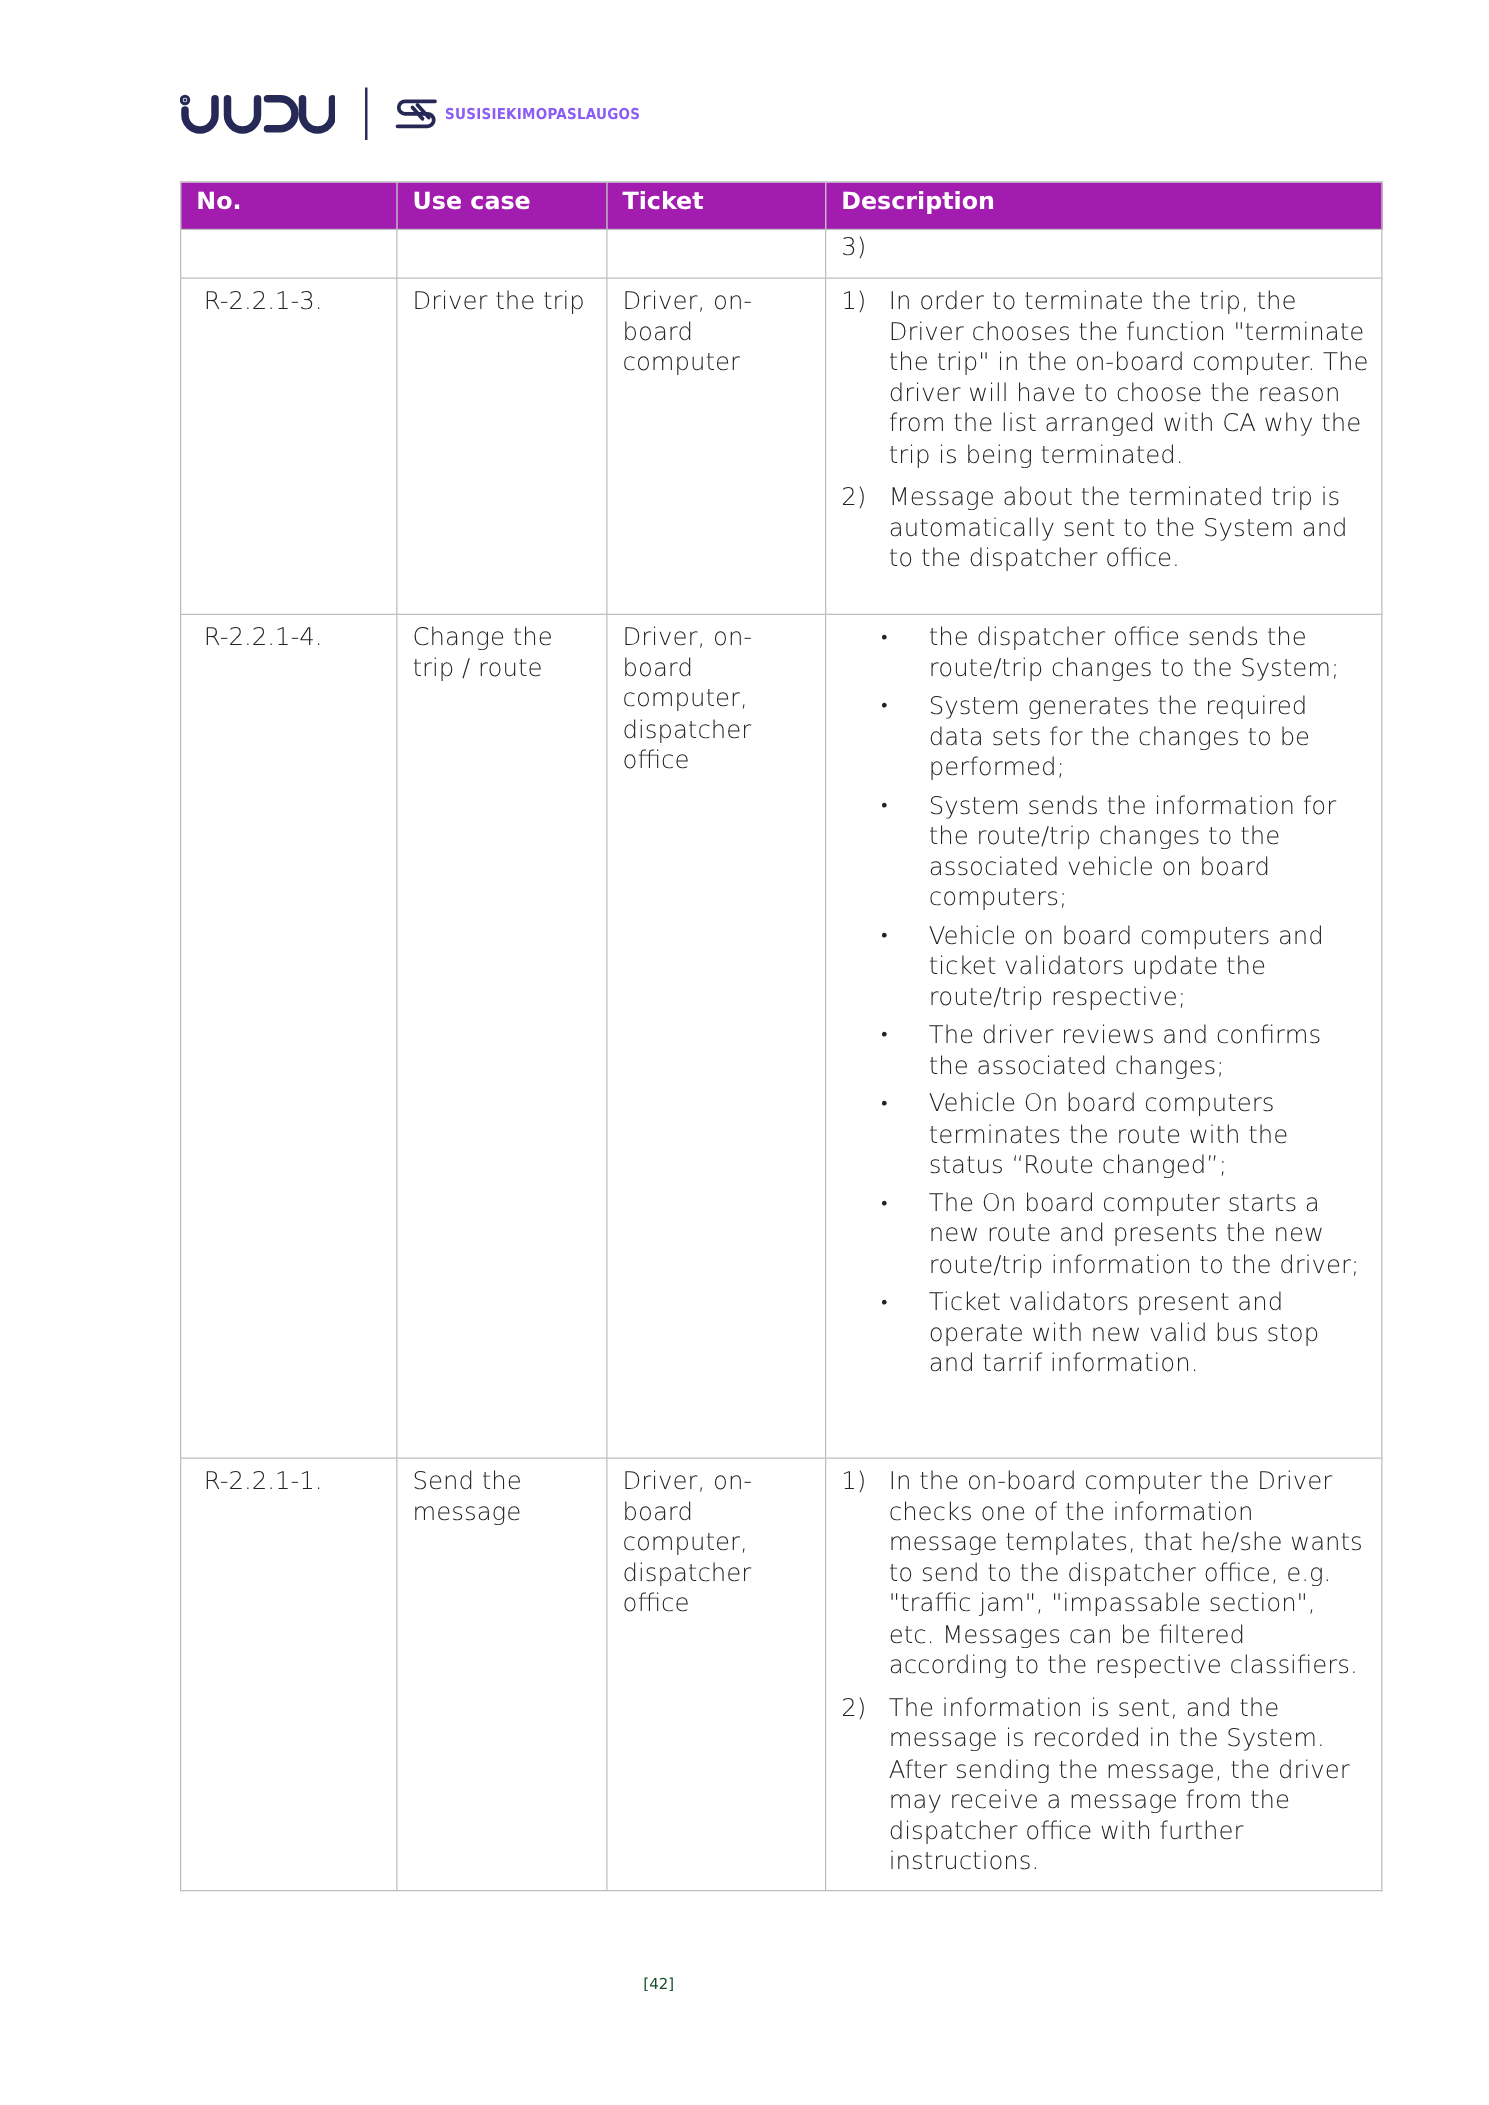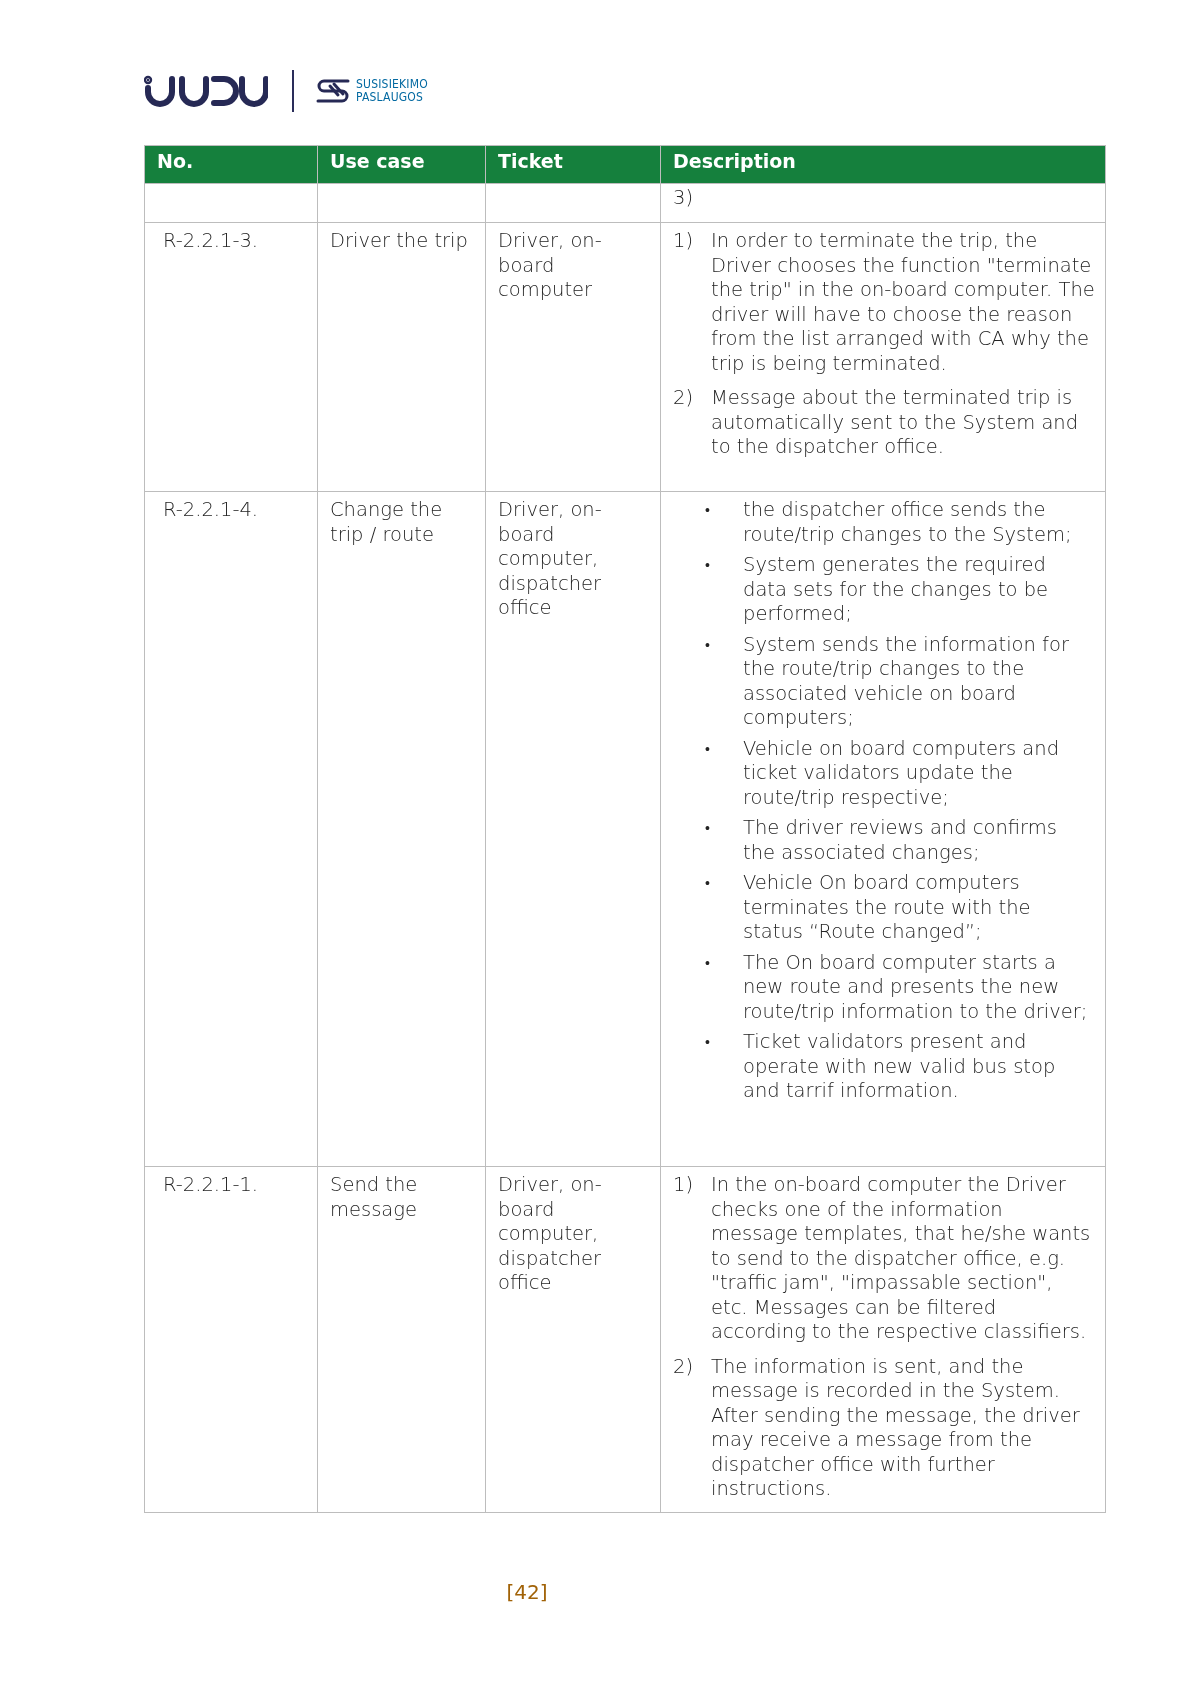--- a/index.html
+++ b/index.html
@@ -2,40 +2,40 @@
 <html><head>
 <meta charset="utf-8">
 <style>
   html, body { margin: 0; padding: 0; background: #ffffff; }
   body { width: 1191px; height: 1684px; position: relative; overflow: hidden;
          font-family: "DejaVu Sans", sans-serif; color: #1e1e1e; }
   .logo { position: absolute; left: 144px; top: 68px; height: 46px; display: flex; align-items: center; }
   .logo svg { display: block; }
   .logo-divider { width: 2px; height: 42px; background: #2a2d5a; margin: 0 22px 0 24px; }
   .brand2 { display: flex; align-items: center; }
-  .brand2-text { display: flex; flex-direction: column; margin-left: 6px;
+  .brand2-text { display: flex; margin-left: 6px;
                  font-family: "DejaVu Sans Condensed", "DejaVu Sans", sans-serif; font-size: 12px; line-height: 13px;
-                 color: #0369a1; letter-spacing: 0.2px; font-weight: normal; }
+                 color: #8b5cf6; letter-spacing: 0.2px; font-weight: bold; }
   table.main { position: absolute; left: 144px; top: 145px; width: 961px;
                border-collapse: collapse; table-layout: fixed; }
   table.main th, table.main td { border: 1px solid #bdbdbd; vertical-align: top; }
-  table.main th { background: #15803d; color: #ffffff; font-weight: bold; text-align: left;
+  table.main th { background: #a21caf; color: #ffffff; font-weight: bold; text-align: left;
                   font-size: 19px; padding: 4px 12px 0 12px; height: 31px; }
   table.main td { font-size: 19.5px; line-height: 24.5px; padding: 6px 10px 10px 12px; font-weight: 300; color: #232323; }
   col.c1 { width: 173px; } col.c2 { width: 168px; } col.c3 { width: 175px; } col.c4 { width: 445px; }
   td.no { padding-left: 18px !important; }
   .num-list { margin: 0; padding: 0; list-style: none; }
   .num-list li { display: flex; margin-bottom: 10px; }
   .num-list li:last-child { margin-bottom: 0; }
   .num-marker { width: 38px; flex: 0 0 38px; }
   .bul-list { margin: 0; padding: 0; list-style: none; }
   .bul-list li { display: flex; margin-bottom: 6px; }
   .bul-marker { width: 82px; flex: 0 0 82px; text-align: left; padding-left: 44px; box-sizing: border-box; font-size: 14px; }
   .page-number { position: absolute; left: 0; width: 1054px; top: 1580px; text-align: center;
-                 font-size: 20px; color: #a16207; }
+                 font-size: 12px; color: #14532d; }
   tr.hdr { height: 38px; }
   tr.r0 td { height: 22px; }
   tr.r1 td { height: 252px; border-radius: 15px; }
   tr.r2 td { height: 658px; }
   tr.r3 td { height: 324px; }
 </style>
 </head>
 <body>
 
 <div class="logo">

